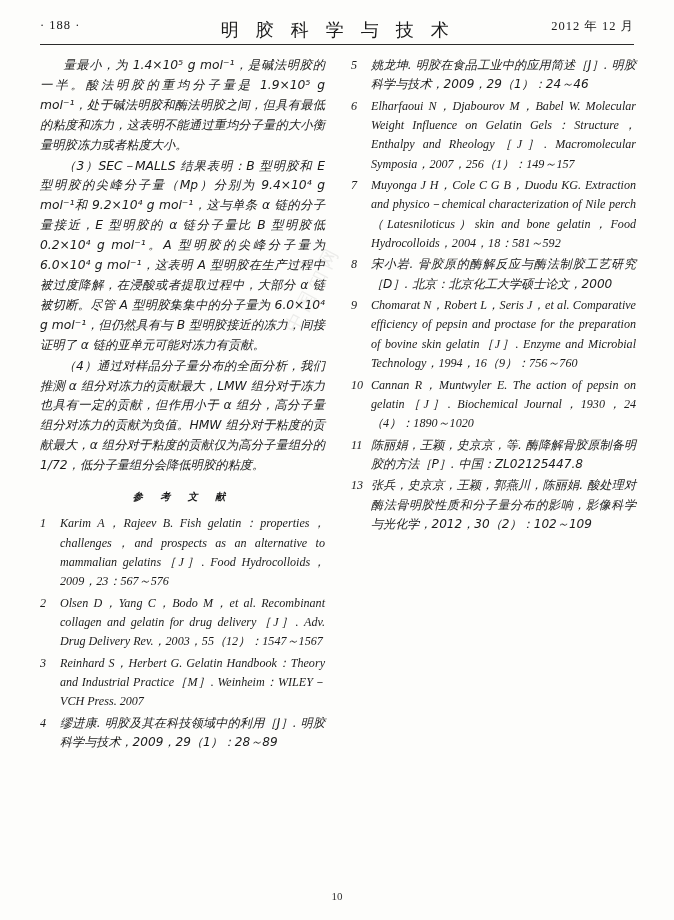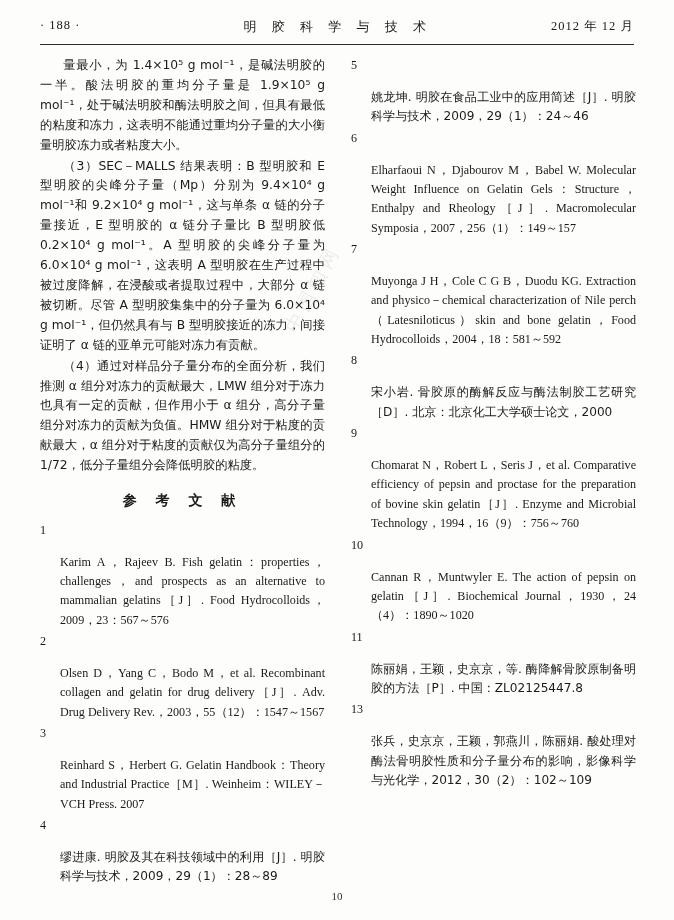--- a/index.html
+++ b/index.html
@@ -45,22 +45,22 @@
     align-items: flex-start;
     justify-content: space-between;
     font-size: 12.5px;
   }
   .header .pagenum {
     letter-spacing: 1px;
     font-family: "Liberation Serif", serif;
   }
   .header .journal {
     letter-spacing: 6px;
-    font-family: Liberation Serif, serif;
-    font-size: 13px;
+    font-family: Liberation Sans, sans-serif;
+    font-size: 18px;
     margin-left: 44px;
   }
   .header .issue {
     letter-spacing: 1px;
     font-family: "Liberation Serif", serif;
   }
   .rule {
     position: absolute;
     left: 40px;
     right: 40px;
@@ -68,39 +68,40 @@
     border-top: 1px solid #2b2b2b;
   }
   .columns {
     position: absolute;
     left: 40px;
     right: 38px;
     top: 56px;
     bottom: 40px;
     display: flex;
     gap: 26px;
+    font-style: italic;
   }
   .col {
     width: 298px;
     font-size: 12.3px;
     line-height: 1.62;
     text-align: justify;
   }
   .col p {
     margin: 0 0 1px 0;
   }
   .indent {
     text-indent: 1.9em;
   }
   .cjk { font-family: "DejaVu Sans", sans-serif; }
   .sec-title {
     text-align: center;
     font-family: "DejaVu Sans", sans-serif;
     font-weight: bold;
-    font-size: 14px;
+    font-size: 10px;
     letter-spacing: 7px;
     margin: 13px 0 9px 0;
   }
   .reflist {
     margin: 0;
     padding: 0;
     list-style: none;
   }
   .refitem {
     display: flex;
@@ -110,21 +111,20 @@
   }
   .refnum {
     width: 20px;
     flex: 0 0 20px;
     text-align: left;
     font-family: "Liberation Serif", serif;
   }
   .reftext {
     flex: 1 1 auto;
     text-align: justify;
-    margin-top: 32px;
   }
   .footer {
     position: absolute;
     left: 0; right: 0;
     bottom: 18px;
     text-align: center;
     font-size: 11px;
     font-family: "Liberation Serif", serif;
     color: #333;
   }

